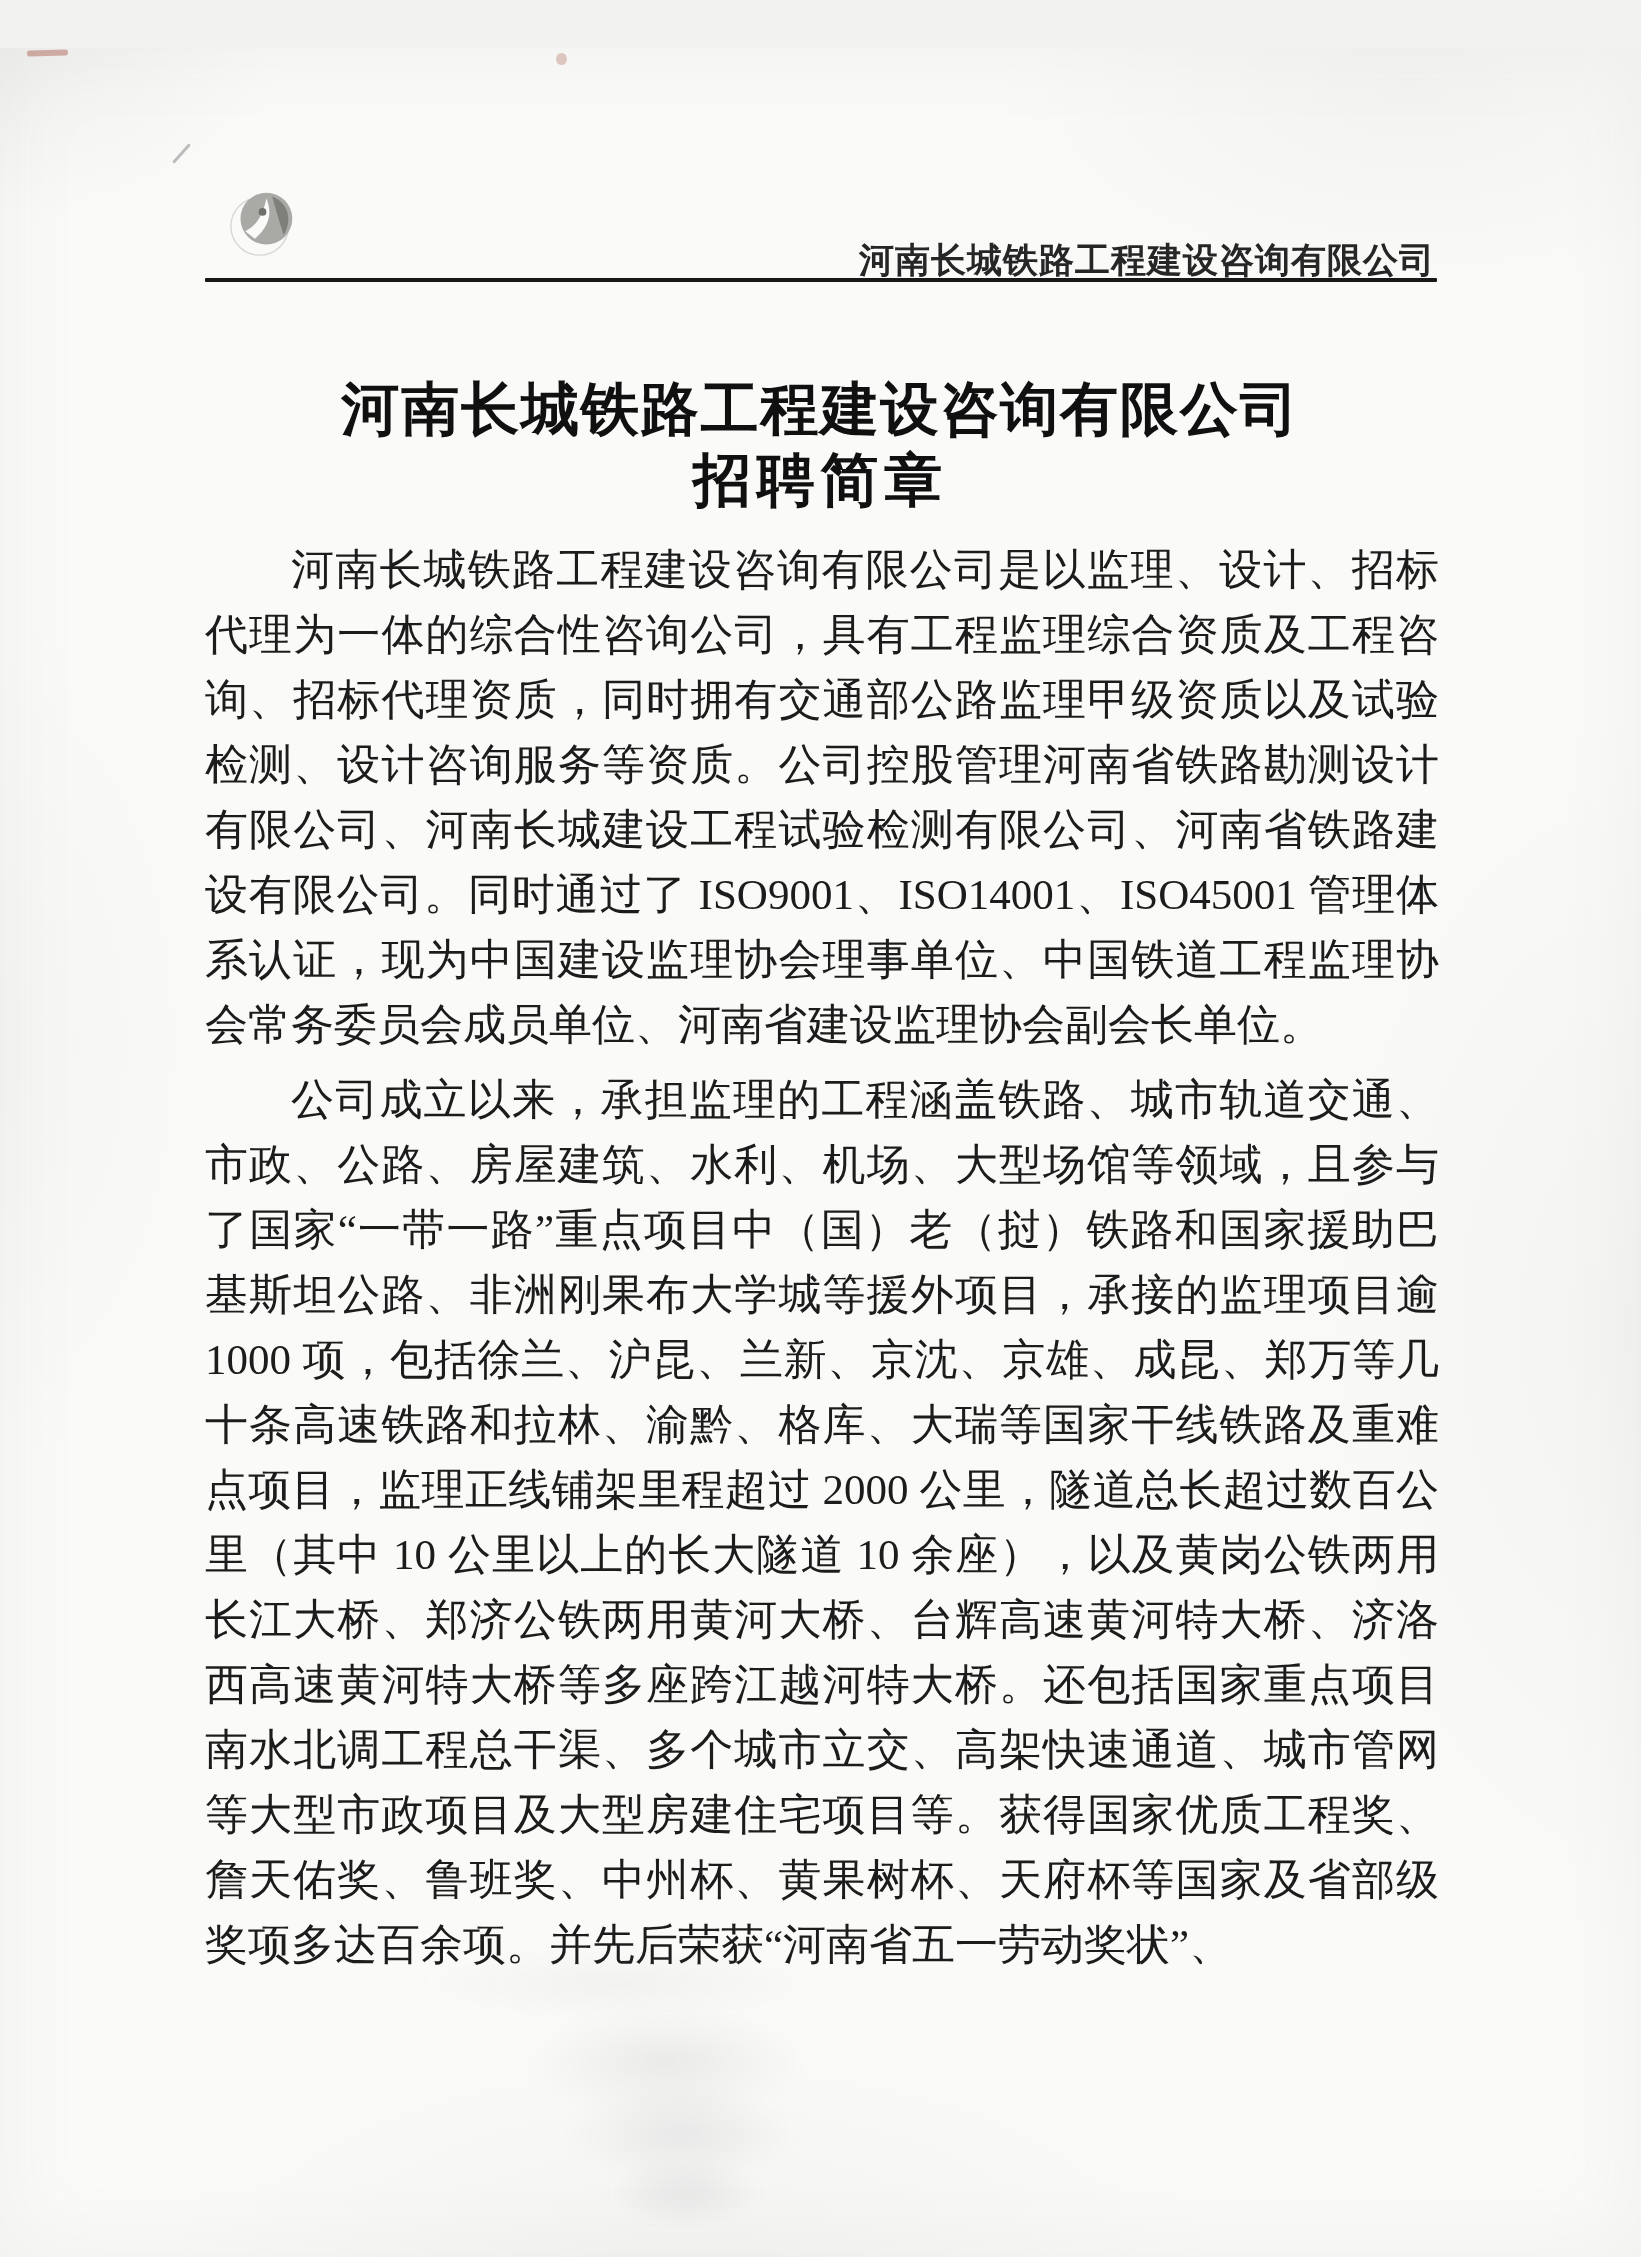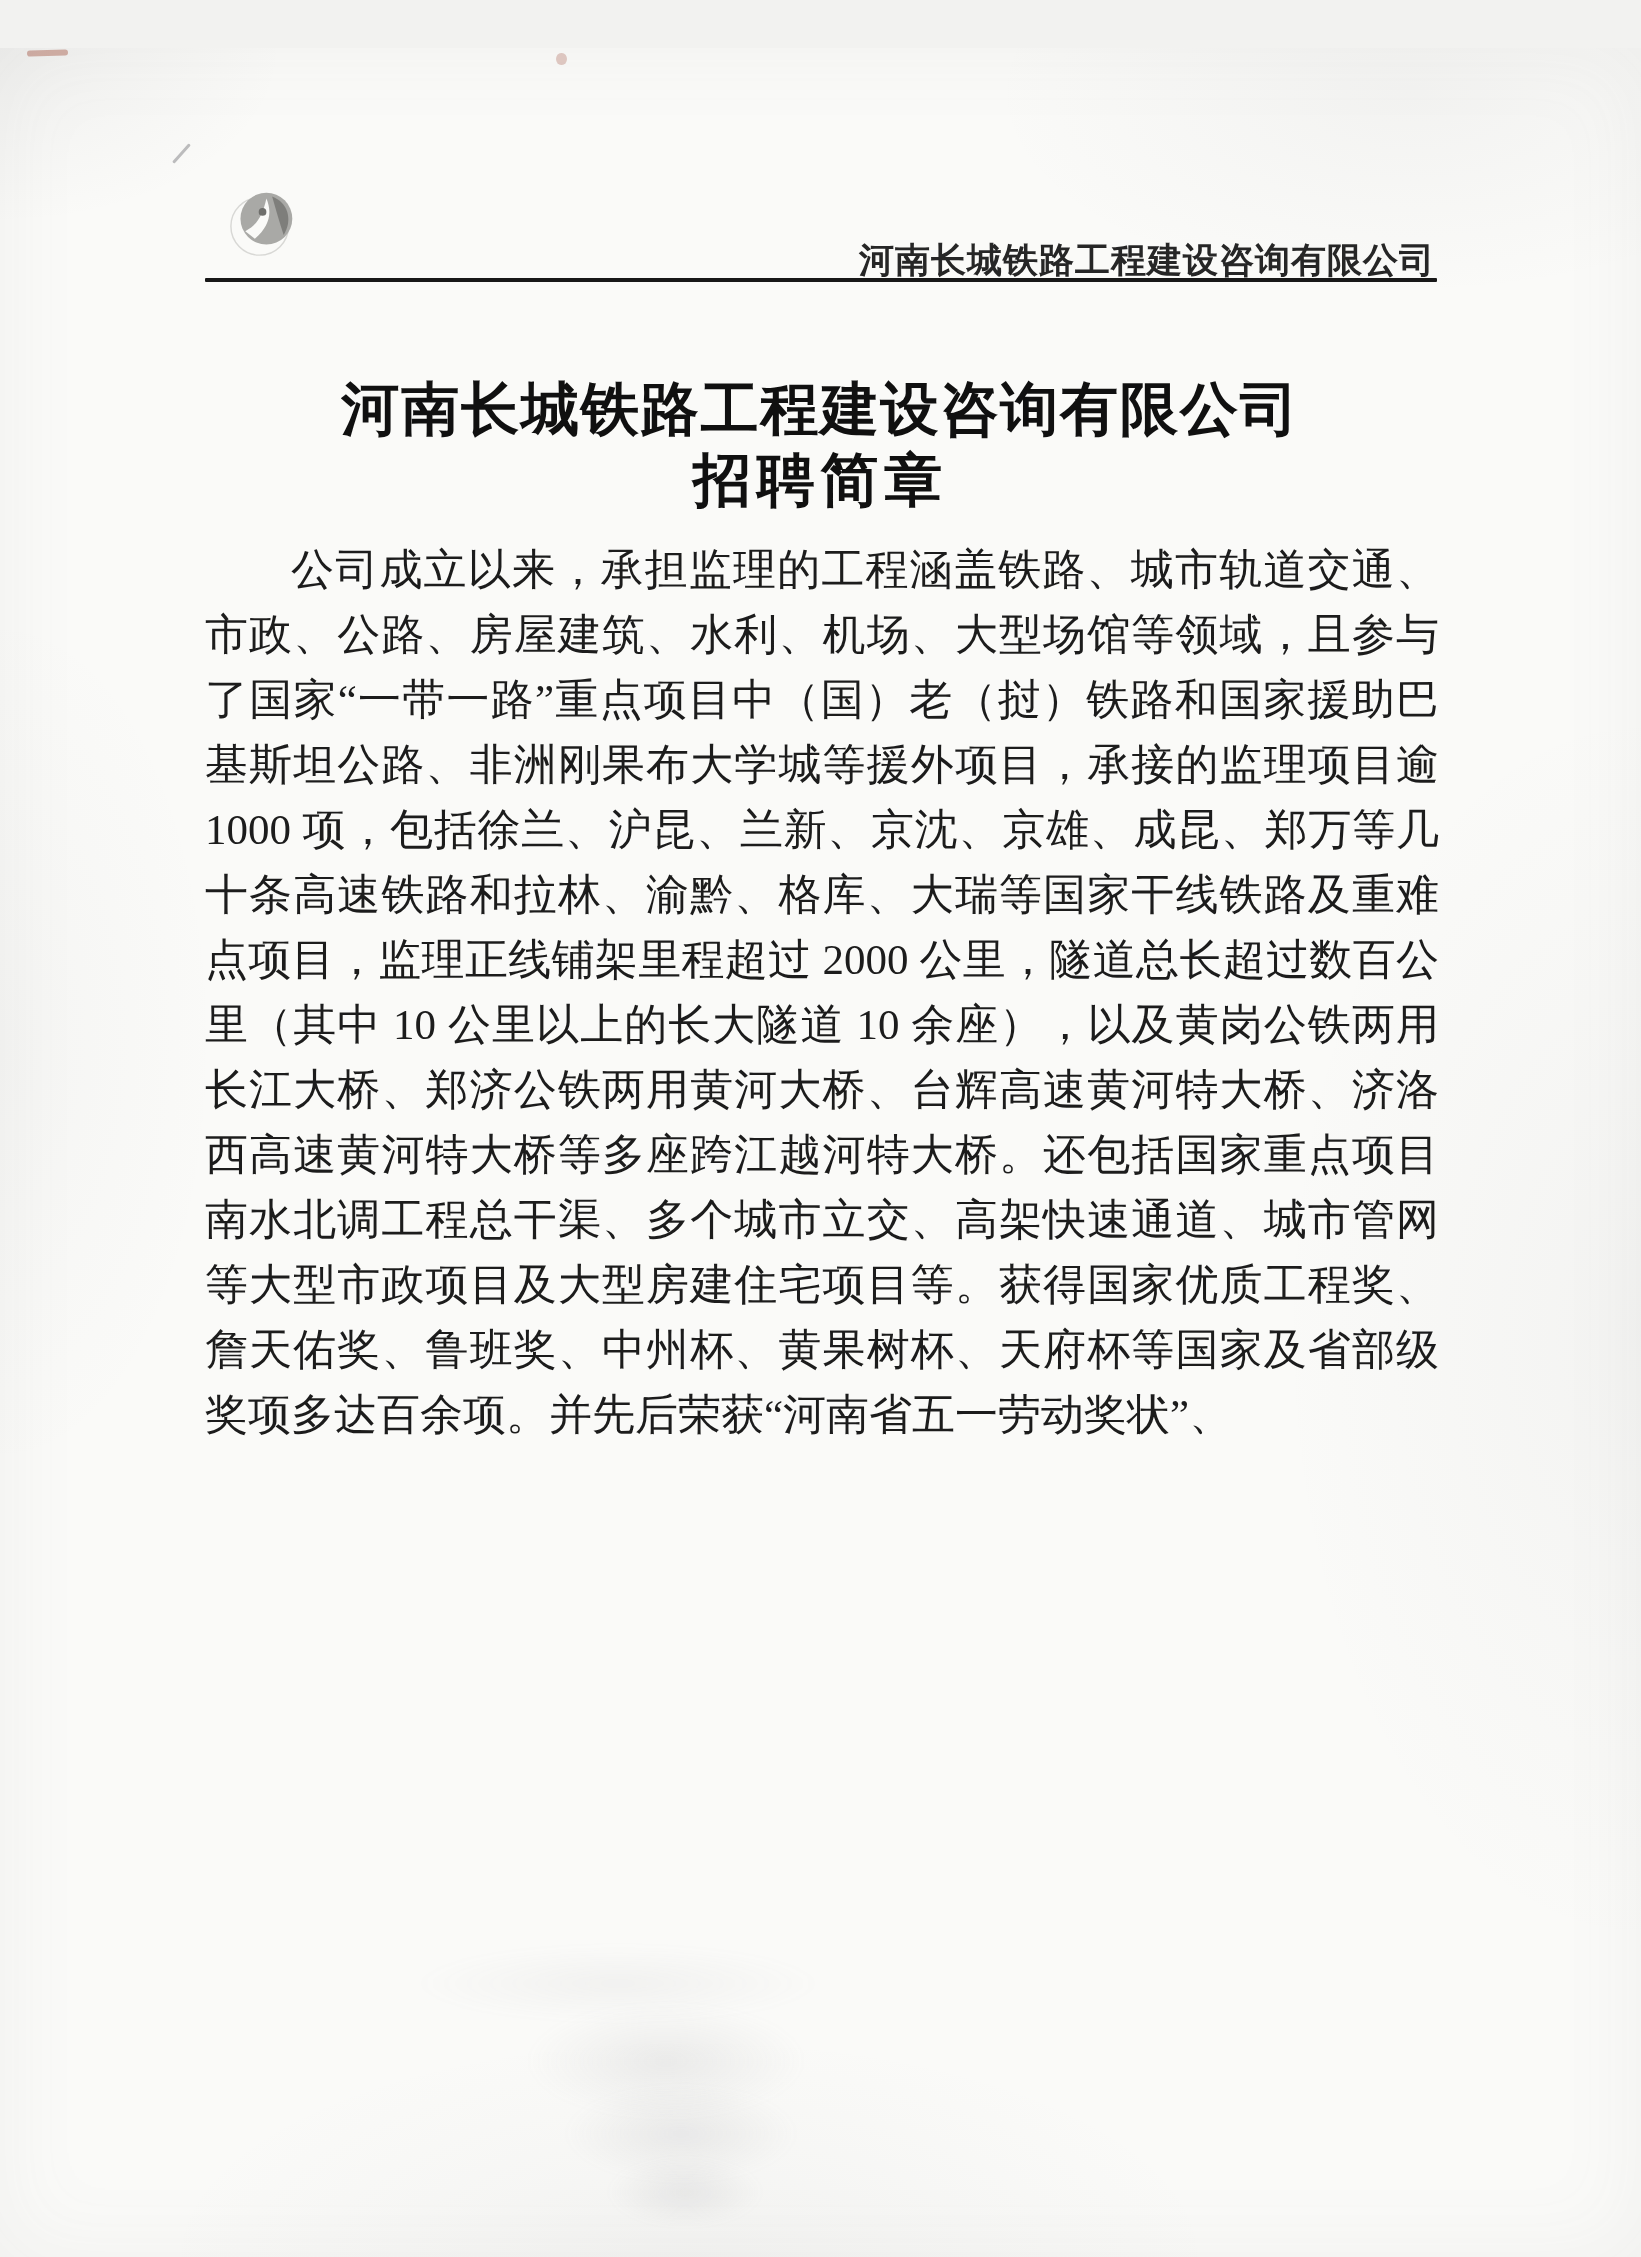--- a/index.html
+++ b/index.html
@@ -108,20 +108,21 @@
   </div>
   <div class="company-header">河南长城铁路工程建设咨询有限公司</div>
   <div class="header-rule"></div>
 
   <div class="title-block">
     <div class="title-line1">河南长城铁路工程建设咨询有限公司</div>
     <div class="title-line2">招聘简章</div>
   </div>
 
   <div class="body-block">
+    <p>河南长城铁路工程建设咨询有限公司是以监理、设计、招标代理为一体的综合性咨询公司，具有工程监理综合资质及工程咨询、招标代理资质，同时拥有交通部公路监理甲级资质以及试验检测、设计咨询服务等资质。公司控股管理河南省铁路勘测设计有限公司、河南长城建设工程试验检测有限公司、河南省铁路建设有限公司。同时通过了 ISO9001、ISO14001、ISO45001 管理体系认证，现为中国建设监理协会理事单位、中国铁道工程监理协会常务委员会成员单位、河南省建设监理协会副会长单位。</p>
     <p>公司成立以来，承担监理的工程涵盖铁路、城市轨道交通、市政、公路、房屋建筑、水利、机场、大型场馆等领域，且参与了国家“一带一路”重点项目中（国）老（挝）铁路和国家援助巴基斯坦公路、非洲刚果布大学城等援外项目，承接的监理项目逾 1000 项，包括徐兰、沪昆、兰新、京沈、京雄、成昆、郑万等几十条高速铁路和拉林、渝黔、格库、大瑞等国家干线铁路及重难点项目，监理正线铺架里程超过 2000 公里，隧道总长超过数百公里（其中 10 公里以上的长大隧道 10 余座），以及黄岗公铁两用长江大桥、郑济公铁两用黄河大桥、台辉高速黄河特大桥、济洛西高速黄河特大桥等多座跨江越河特大桥。还包括国家重点项目南水北调工程总干渠、多个城市立交、高架快速通道、城市管网等大型市政项目及大型房建住宅项目等。获得国家优质工程奖、詹天佑奖、鲁班奖、中州杯、黄果树杯、天府杯等国家及省部级奖项多达百余项。并先后荣获“河南省五一劳动奖状”、</p>
   </div>
 
   <div class="ghosting">
     <div class="ghost-blob gb4"></div>
     <div class="ghost-blob gb1"></div>
     <div class="ghost-blob gb2"></div>
     <div class="ghost-blob gb3"></div>
   </div>
   <div class="speck-red-1"></div>

